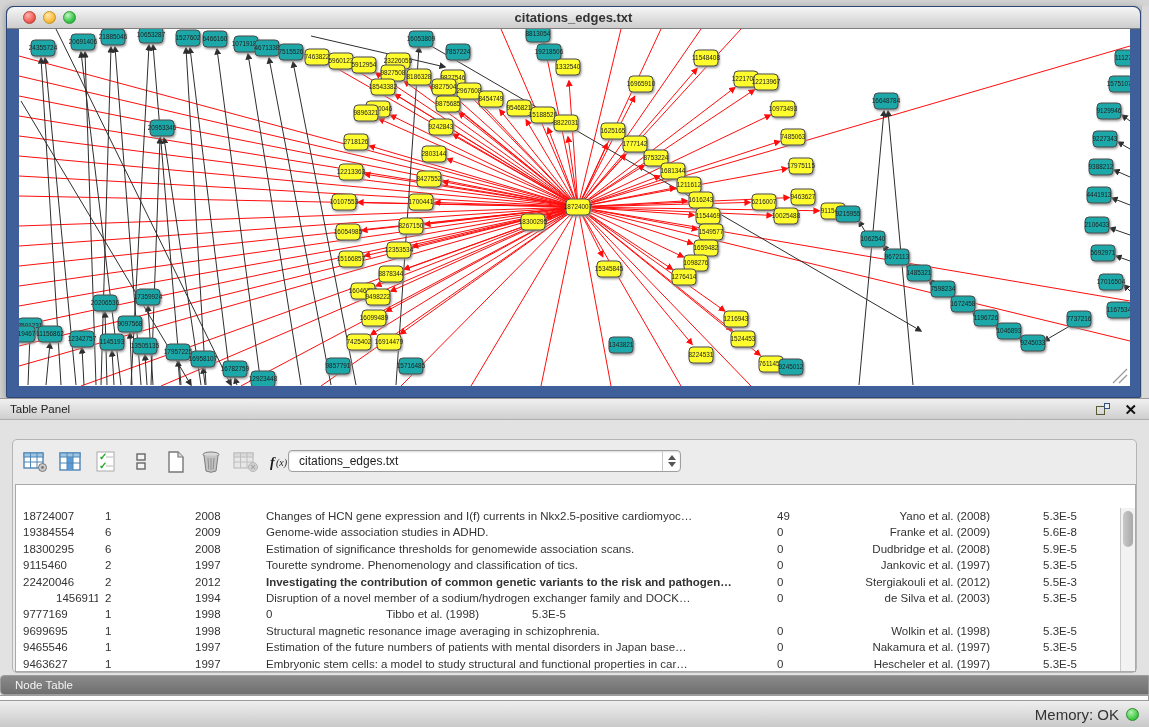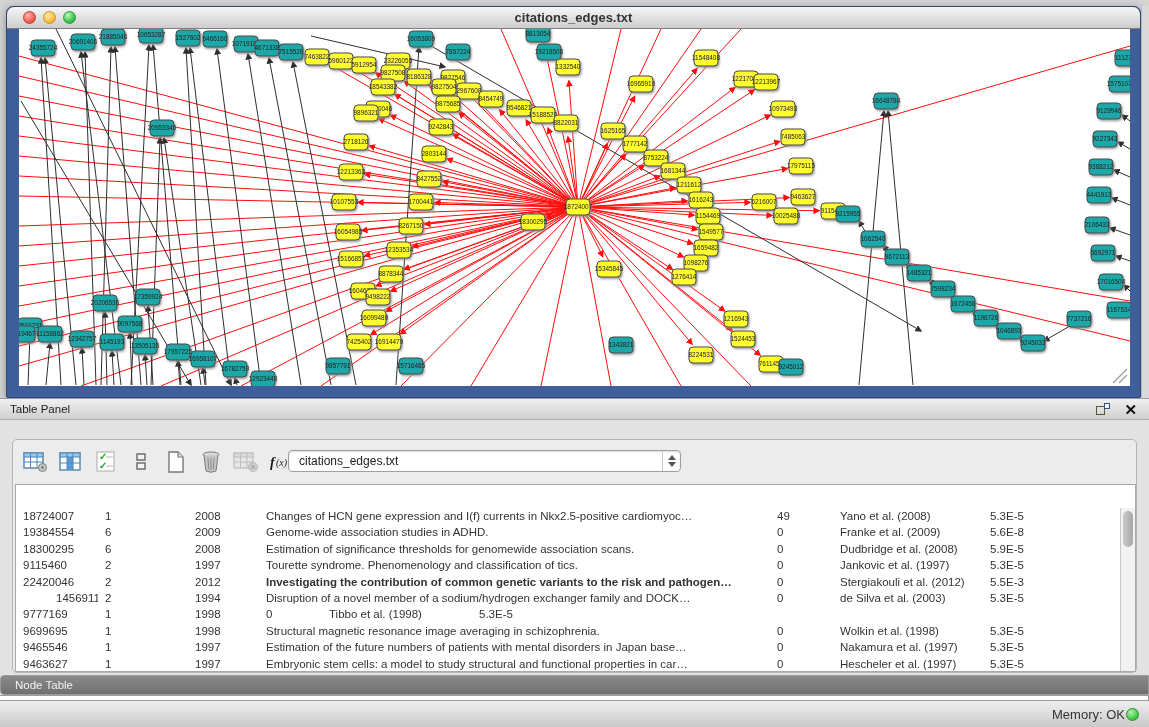--- a/index.html
+++ b/index.html
@@ -72,21 +72,21 @@
     border-right:1px solid #93b4c4; background:#bcdded; overflow:hidden; white-space:nowrap;
   }
   .th.graycol { background:#ececec; border-right:1px solid #bdbdbd; }
   .sort-tri { color:#1c5f7c; font-size:10px; margin-right:2px; }
   #tbody { position:absolute; left:0; top:23px; right:15px; bottom:0; overflow:hidden; background:#fff;}
   .tr { display:flex; height:16.4px; }
   .td {
     font-size:11.5px; color:#333; line-height:16px; padding-left:7px;
     overflow:hidden; white-space:nowrap;
   }
-  .td.center { text-align:left; padding-left:0; }
+  .td.center { text-align:right; padding-left:0; }
   #vscroll {
     position:absolute; right:0; top:23px; width:15px; bottom:0;
     background:#f2f2f2; border-left:1px solid #c9c9c9;
   }
   #vthumb { position:absolute; left:2px; top:3px; width:10px; height:36px; background:linear-gradient(90deg,#c9c9c9,#a8a8a8); border-radius:5px;}
   
   #tabs {
     position:absolute; left:0; right:0; top:255px; display:flex; justify-content:center;flex-direction:column;
   }
   .seg {
@@ -96,21 +96,21 @@
   }
   .seg:first-child { border-left:1px solid #9c9c9c; border-radius:4px 0 0 4px; }
   .seg:last-child  { border-radius:0 4px 4px 0; }
   .seg.active { background:linear-gradient(#8a8a8a,#6f6f6f); color:#f4f4f4; }
   
   #statusbar {
     position:absolute; left:0; top:700px; width:1149px; height:27px;
     background:linear-gradient(#efefef,#c9c9c9); border-top:1px solid #9b9b9b;
     display:flex; align-items:center; justify-content:flex-end;
   }
-  #mem-label { font-size:13px; color:#333; margin-right:1px; }
+  #mem-label { font-size:15px; color:#333; margin-right:7px; }
   #mem-dot {
     width:13px; height:13px; border-radius:50%; margin-right:10px;
     background:radial-gradient(circle at 35% 30%, #b5f0b0, #3ecb44 65%, #27a12e);
     border:1px solid #2e8b2e;
   }
   
   #right-sliver { position:absolute; right:0; top:6px; width:8px; height:392px; background:#d9d9d9; border-left:1px solid #bcbcbc; }
 </style>
 </head>
 <body>

